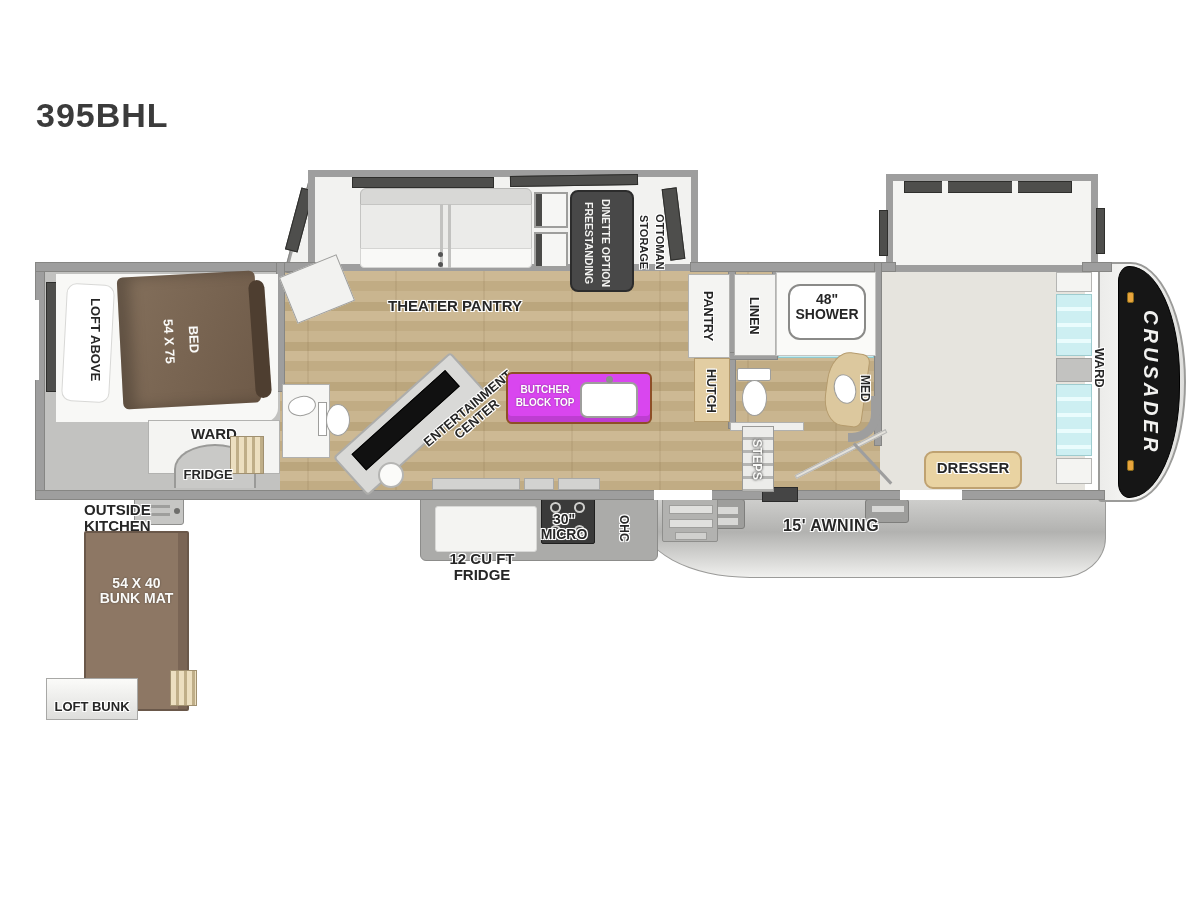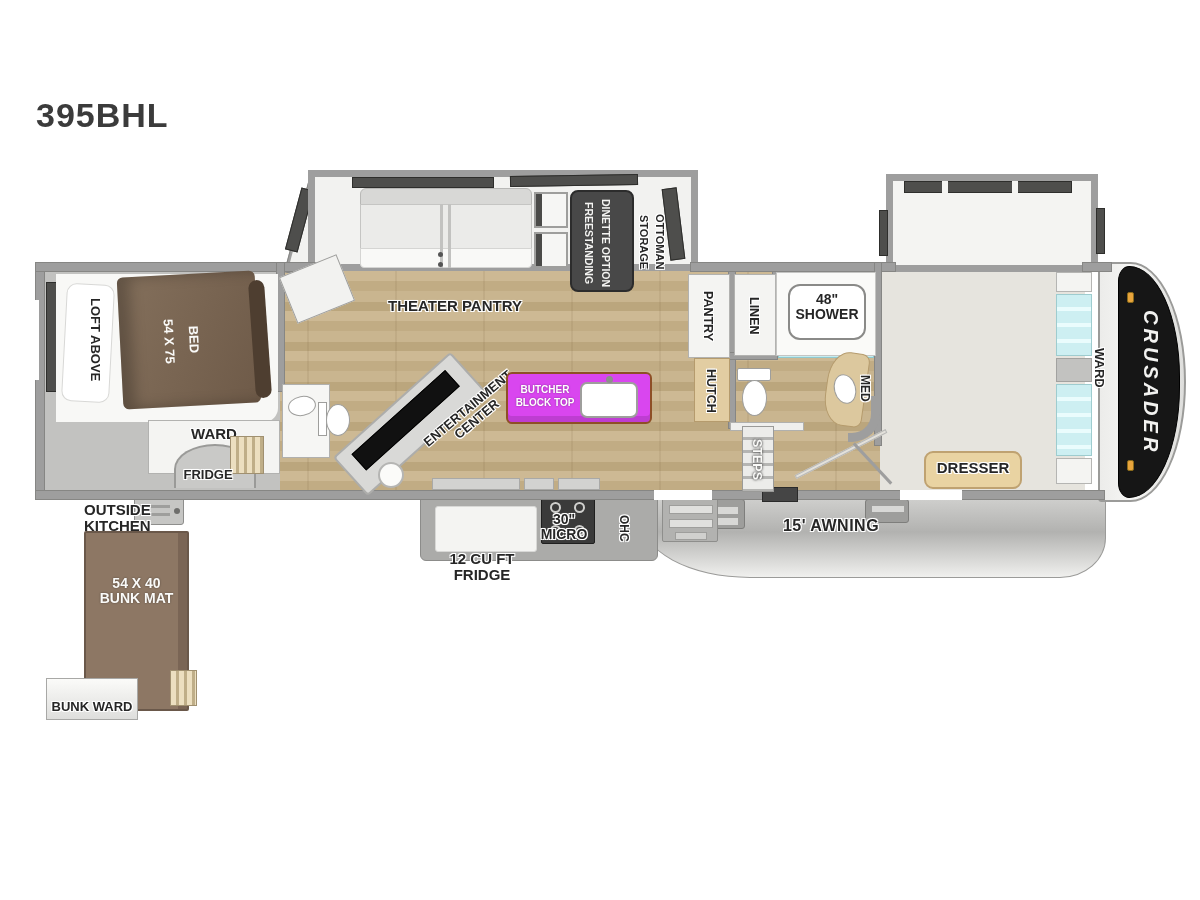--- a/index.html
+++ b/index.html
@@ -68,21 +68,21 @@
   </div>
   <div class="abs label" style="left:40px;top:502px;width:112px;font-size:15px;text-align:left;margin-left:44px;">OUTSIDE
 KITCHEN</div>
 
   <div class="abs" style="left:84px;top:531px;width:105px;height:180px;background:#8d7764;border:2px solid #6a584a;border-radius:2px;
               box-shadow:inset -9px 0 0 #7a6555;"></div>
   <div class="abs label white" style="left:84px;top:576px;width:105px;font-size:14px;">54 X 40
 BUNK MAT</div>
   <div class="abs slats" style="left:170px;top:670px;width:27px;height:36px;"></div>
   <div class="abs" style="left:46px;top:678px;width:92px;height:42px;background:linear-gradient(180deg,#fbfbf9,#dededc);border:1px solid #a8a8a6;"></div>
-  <div class="abs label" style="left:42px;top:700px;width:100px;font-size:13px;">BUNK WARD</div>
+  <div class="abs label" style="left:42px;top:700px;width:100px;font-size:13px;">LOFT BUNK</div>
 
   <div class="abs" style="left:1098px;top:262px;width:88px;height:240px;border:2px solid #9b9b99;
               background:linear-gradient(90deg,#ececea,#f7f7f5 40%,#dededc);
               border-radius:4px 60px 60px 4px / 4px 130px 130px 4px;"></div>
   <div class="abs" style="left:1118px;top:266px;width:62px;height:232px;background:#161616;border:1px solid #000;
               border-radius:12px 54px 54px 12px / 16px 118px 118px 16px;">
     <div class="abs" style="left:8px;top:25px;width:7px;height:11px;background:#e8a43c;border:1px solid #8a6a1a;border-radius:2px;"></div>
     <div class="abs" style="left:8px;top:193px;width:7px;height:11px;background:#e8a43c;border:1px solid #8a6a1a;border-radius:2px;"></div>
     <div class="abs vlabel" style="left:20px;top:14px;width:34px;height:204px;color:#f2f2f0;font-size:20px;font-weight:bold;
                 font-style:italic;letter-spacing:4px;text-align:center;">CRUSADER</div>

